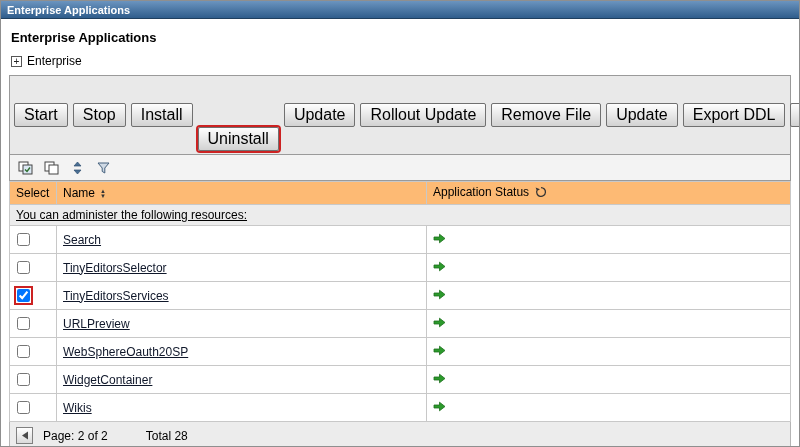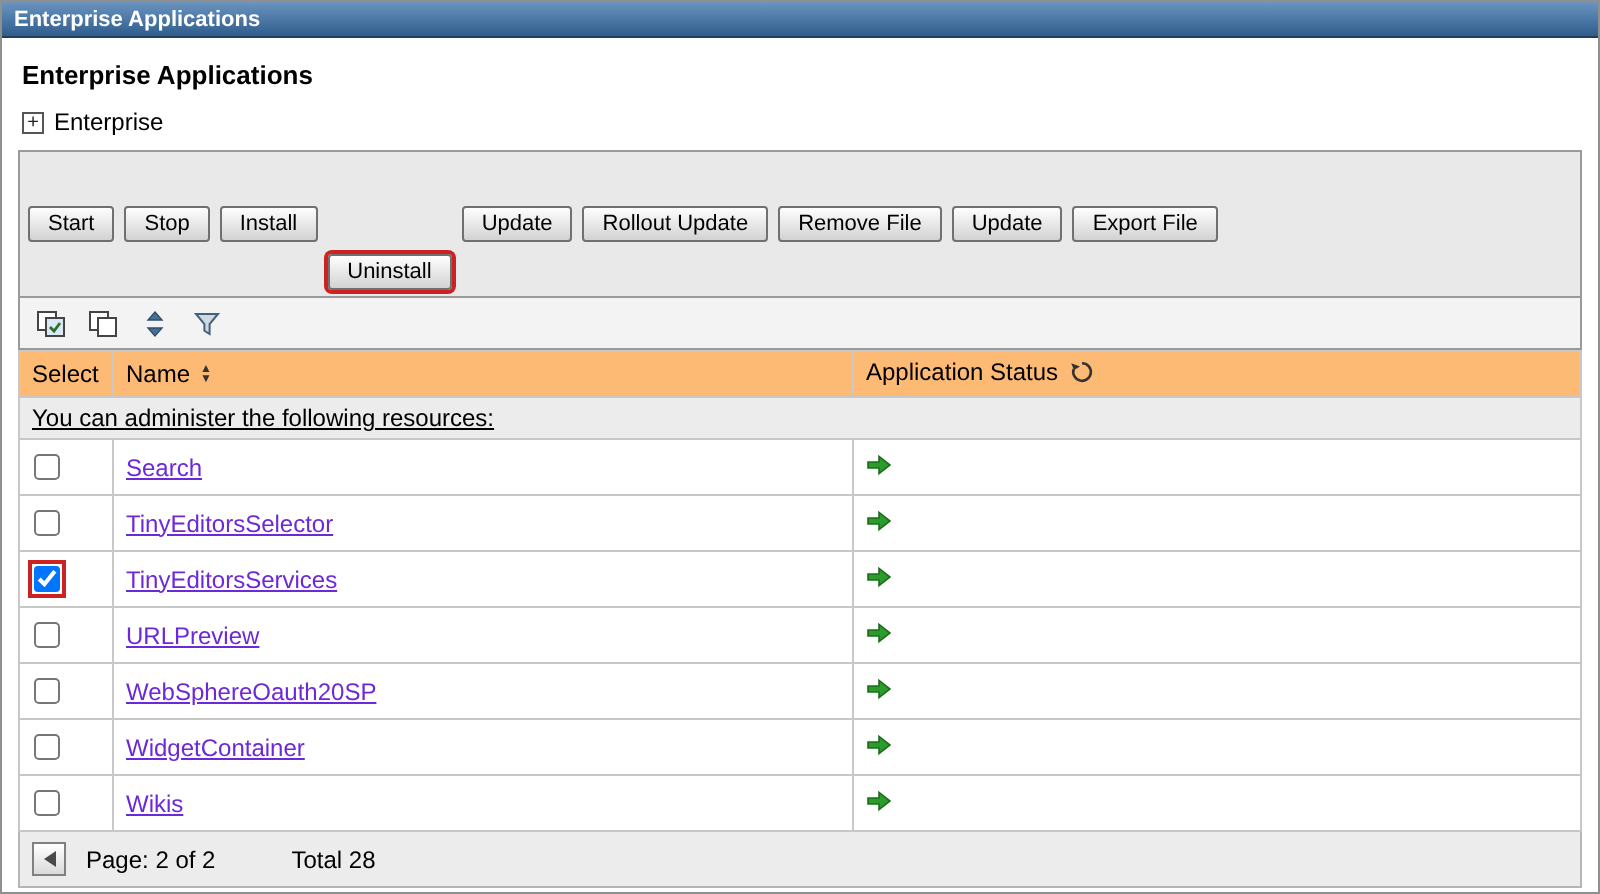--- a/index.html
+++ b/index.html
@@ -58,21 +58,21 @@
   .btn-strip {
     border: 1px solid #9a9a9a;
     background: #e9e9e9;
     padding: 3px 4px;
     display: flex;
     gap: 5px;
     align-items: center;
   }
   .ws-btn {
     font-family: inherit;
-    font-size: 11px;
+    font-size: 16px;
     color: #000;
     padding: 2px 9px;
     background: linear-gradient(#fefefe, #d2d2d2);
     border: 1px solid #707070;
     border-radius: 2px;
     cursor: pointer;
     white-space: nowrap;
   }
   .ws-btn.annotated { box-shadow: 0 0 0 2px #cc2222; margin-top: 48px; }
   .icon-strip {
@@ -111,21 +111,21 @@
   }
   .col-select { width: 47px; }
   .col-name   { width: 370px; }
   .caption-row td {
     background: #ececec;
     height: 21px;
     text-decoration: underline;
   }
   .data-row td { height: 28px; background: #fff; }
   .app-link {
-    color: #6d28d9;
+    color: #0f172a;
     text-decoration: underline;
     cursor: pointer;
   }
   input[type="checkbox"] {
     width: 13px; height: 13px; margin: 0; vertical-align: middle;
   }
   .cb-wrap { display: inline-block; line-height: 0; padding: 1px; }
   .cb-wrap.annotated { box-shadow: 0 0 0 2px #cc2222; }
   .sort-carets {
     display: inline-flex;
@@ -182,20 +182,21 @@
 
     <div class="btn-strip">
       <button class="ws-btn">Start</button>
       <button class="ws-btn">Stop</button>
       <button class="ws-btn">Install</button>
       <button class="ws-btn annotated">Uninstall</button>
       <button class="ws-btn">Update</button>
       <button class="ws-btn">Rollout Update</button>
       <button class="ws-btn">Remove File</button>
       <button class="ws-btn">Update</button>
+      <button class="ws-btn">Export DDL</button>
       <button class="ws-btn">Export File</button>
     </div>
 
     <div class="icon-strip">
       <button class="icon-btn" title="">
         <svg width="15" height="14" viewBox="0 0 15 14">
           <rect x="1" y="1" width="9" height="9" fill="#fff" stroke="#444"></rect>
           <rect x="5" y="4" width="9" height="9" fill="#dce8f4" stroke="#444"></rect>
           <path d="M7 8.5 l2 2 3-4" fill="none" stroke="#2c6e2c" stroke-width="1.4"></path>
         </svg>

